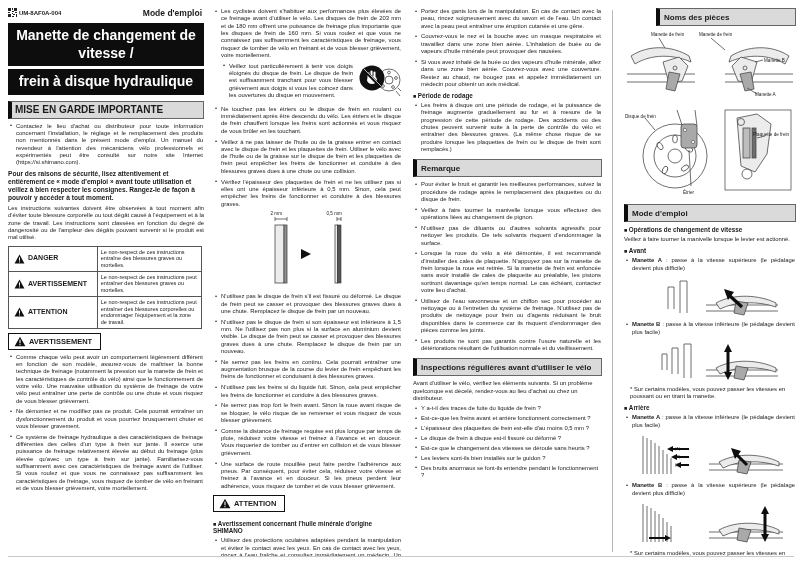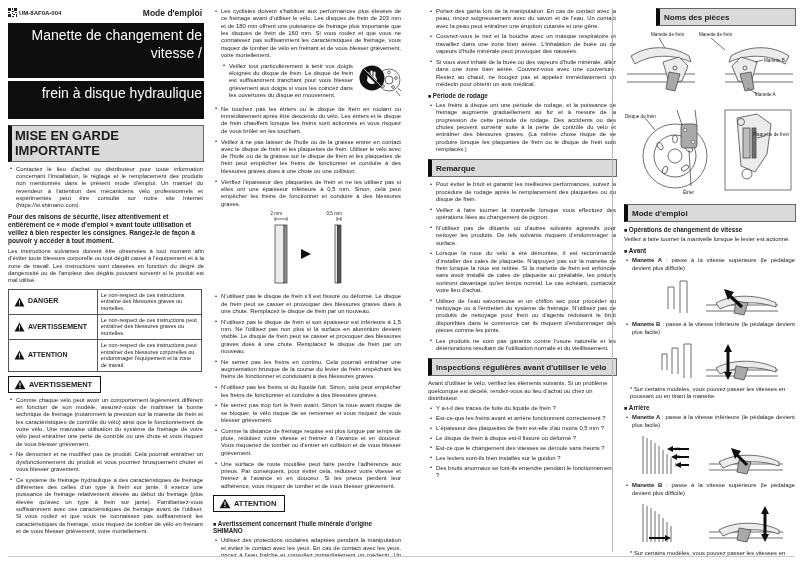--- a/index.html
+++ b/index.html
@@ -1,31 +1,31 @@
 <!DOCTYPE html>
 <html><head>
 <meta charset="utf-8">
 <style>
   html,body{margin:0;padding:0;}
   body{width:802px;height:567px;background:#fff;font-family:"Liberation Sans",sans-serif;color:#1b1b1b;position:relative;overflow:hidden;}
   .col{position:absolute;top:8px;height:548px;overflow:hidden;}
   #col1{left:8px;width:196px;}
   #col2{left:213px;width:189px;}
-  #col3{left:428px;width:189px;}
+  #col3{left:413px;width:189px;}
   #col4{left:624px;width:172px;}
   .vdiv{position:absolute;left:612px;top:10px;width:1px;height:542px;background:#b8b8b8;}
   .hfoot{position:absolute;left:8px;right:8px;top:556px;height:1px;background:#c9c9c9;}
 
   .hdr{display:flex;justify-content:space-between;align-items:flex-start;margin-bottom:5px;}
   .hdr-id{display:flex;align-items:center;gap:2px;font-size:6px;font-weight:bold;}
   .hdr-type{font-size:8.5px;font-weight:bold;padding-right:2px;}
 
-  .tbox{background:#0d0d0d;color:#fff;text-align:right;font-weight:normal;font-size:14px;line-height:1.3;padding:3px 2px 16px;margin-bottom:3px;}
-
-  .bar{background:#dadada;border:1px solid #666;border-left:4px solid #0d0d0d;font-weight:bold;font-size:13px;padding:2.5px 3px;margin:6px 0 4px;}
+  .tbox{background:#0d0d0d;color:#fff;text-align:center;font-weight:bold;font-size:14px;line-height:1.3;padding:3px 2px 4px;margin-bottom:3px;}
+
+  .bar{background:#dadada;border:1px solid #666;border-left:4px solid #0d0d0d;font-weight:bold;font-size:10px;padding:2.5px 3px;margin:6px 0 4px;}
   .bar.big{font-size:8px;padding:3.5px 4px;}
 
   .p{font-size:5.9px;line-height:1.24;text-align:justify;margin:0 0 3px;}
   .p.bold{font-weight:bold;font-size:6.6px;line-height:1.22;text-align:left;}
   ul.blist{list-style:none;margin:0 0 3px;padding:0;}
   .blist li{position:relative;padding-left:7px;margin:0 1px 3.5px 1px;font-size:5.9px;line-height:1.24;text-align:justify;}
   .blist li::before{content:"\2022";position:absolute;left:1px;top:-0.5px;}
   .blist.qs li{text-align:left;margin-bottom:2.6px;}
 
   .sqhead{font-weight:bold;font-size:6.3px;margin:4px 0 3px;}

